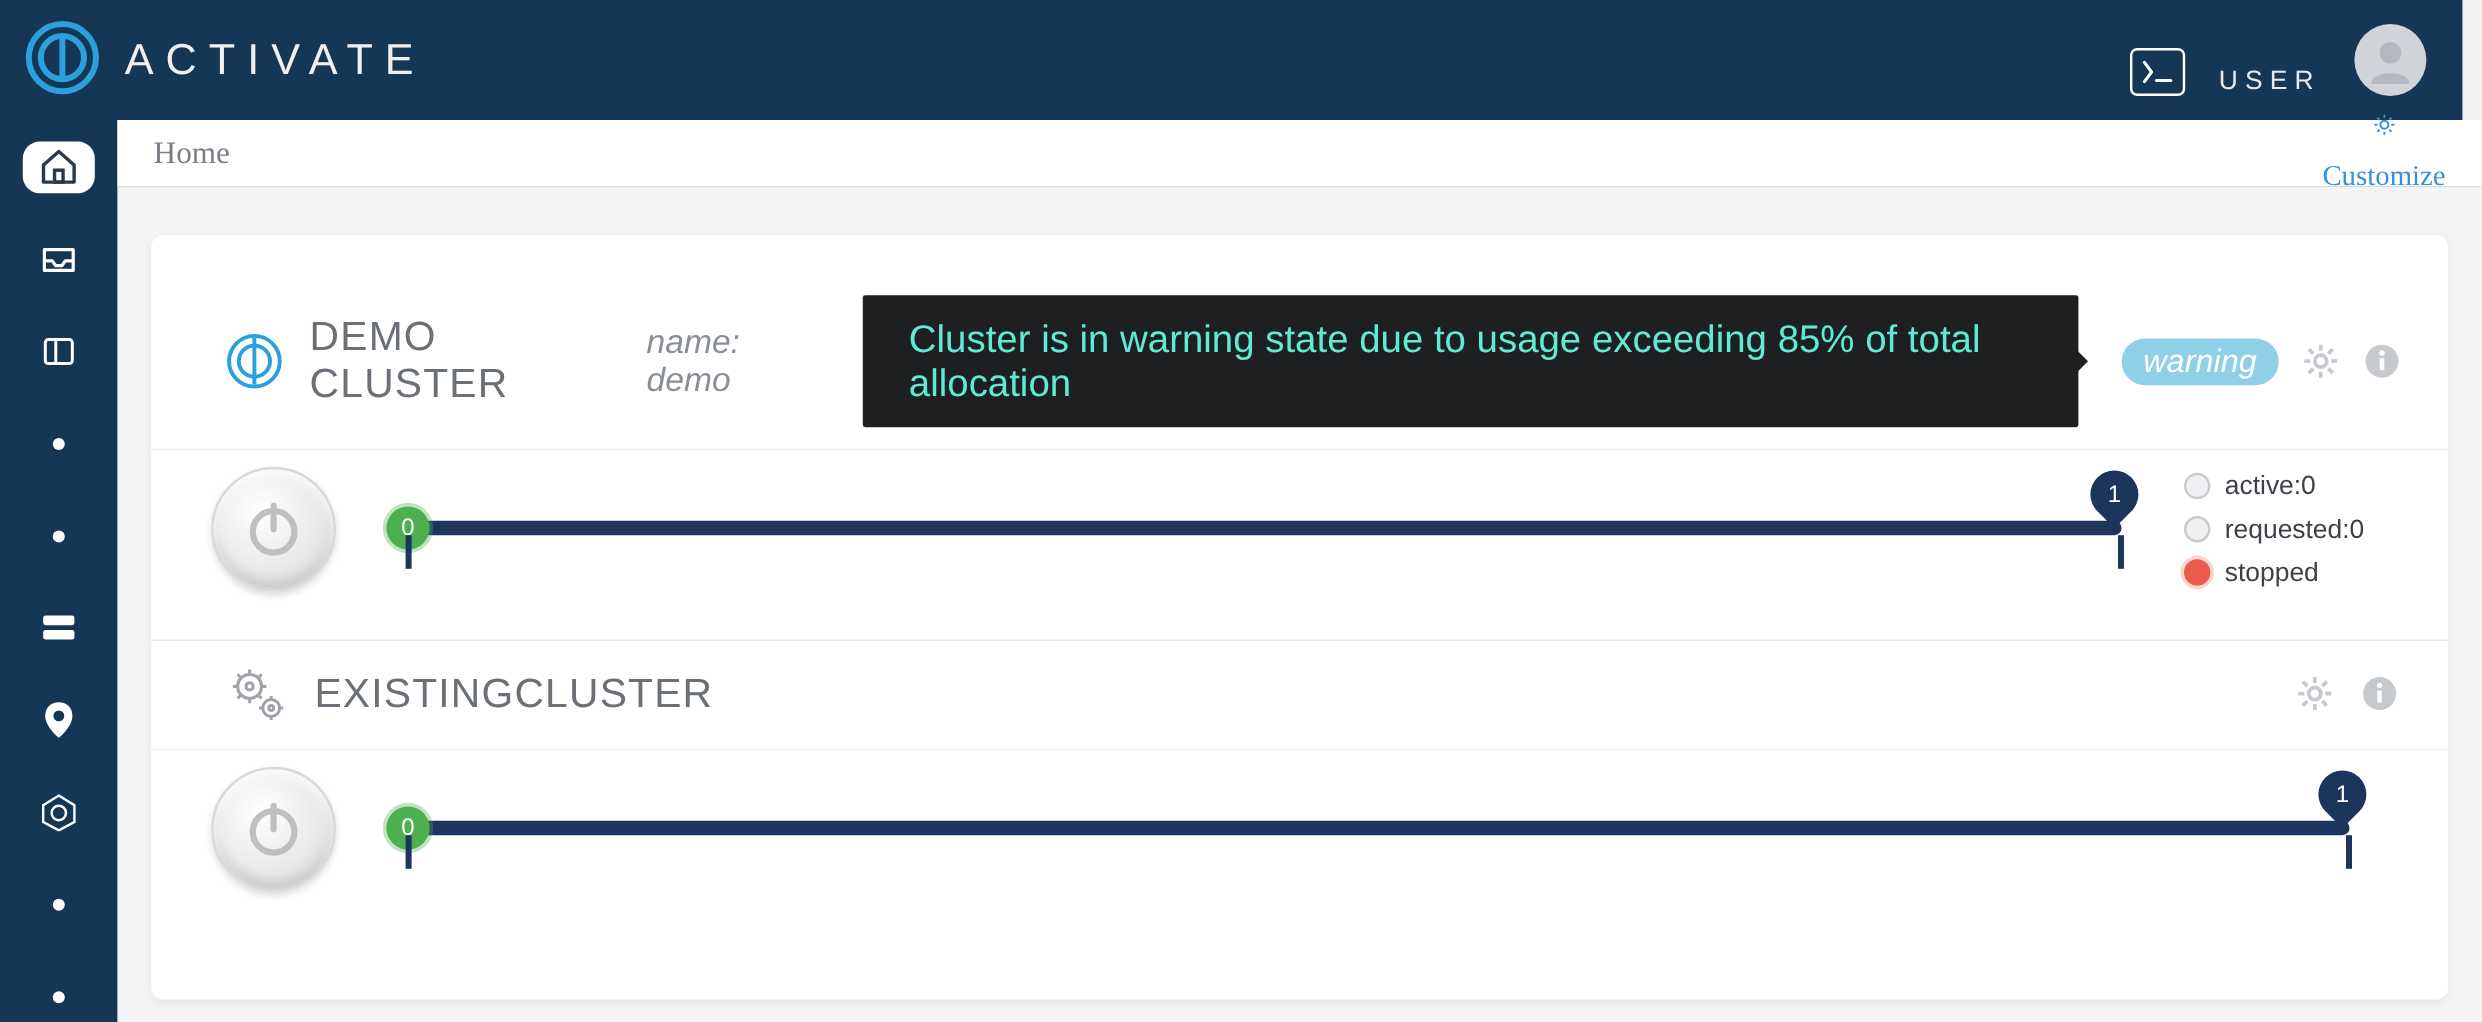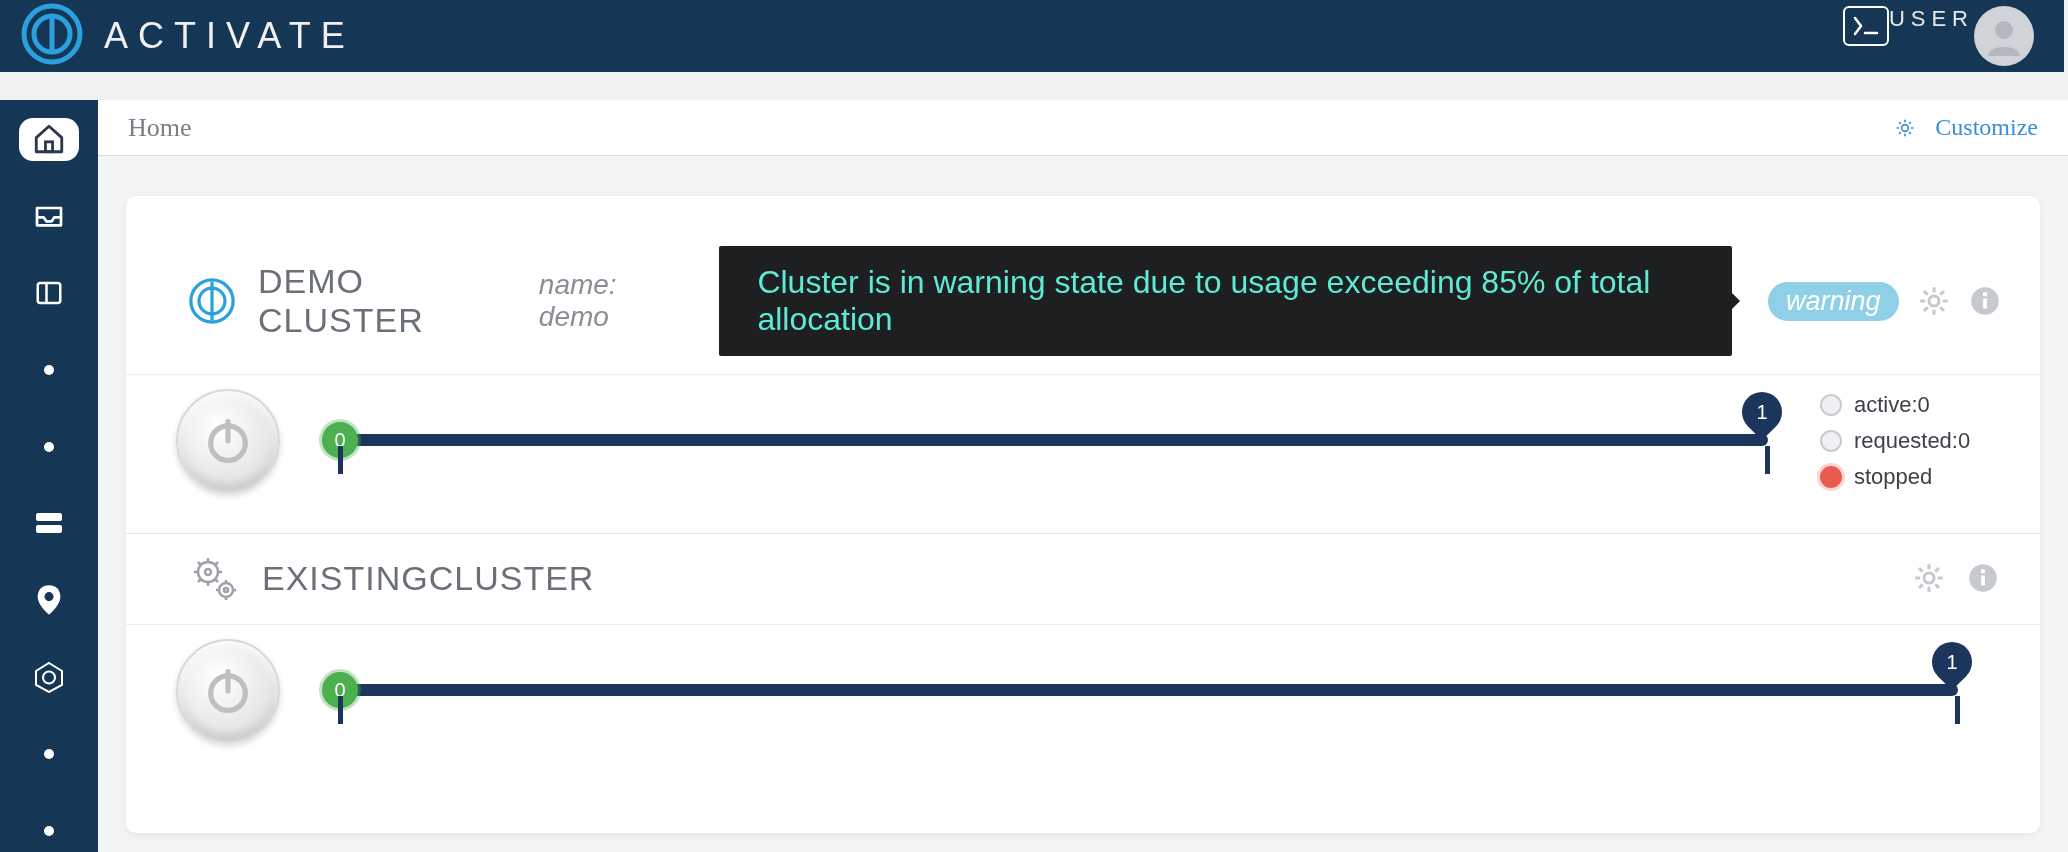--- a/index.html
+++ b/index.html
@@ -1,46 +1,46 @@
 <!DOCTYPE html>
 <html><head>
 <meta charset="utf-8">
 <style>
   * { box-sizing: border-box; margin: 0; padding: 0; }
   html, body { width: 2068px; height: 852px; font-family: "Helvetica Neue", Arial, sans-serif; background: #f0f1f3; overflow: hidden; }
   
   .topbar {
-    position: absolute; left:0; top:0; right:4px; height:72px;
+    position: absolute; left:0; top:0; right:16px; height:100px;
     background:#163655; display:flex; align-items:center; padding:0 30px 0 20px;
     color:#fff;
   }
   .brand { display:flex; align-items:center; gap:20px; }
   .brand-text { font-size:36px; letter-spacing:10px; font-weight:400; color:#f0f0f0; }
   .topbar-spacer { flex:1; }
-  .topbar-actions { display:flex; align-items:flex-start; }
+  .topbar-actions { display:flex; align-items:flex-end; gap:28px; }
   .term-btn { width:46px; height:40px; border:2px solid #fff; border-radius:6px; display:flex; align-items:center; justify-content:center; cursor:pointer; }
   .user-label { font-size:22px; letter-spacing:6px; color:#e6e8ea; }
   .avatar { width:60px; height:60px; border-radius:50%; background:#d0d3d7; display:flex; align-items:center; justify-content:center; }
   
   .sidebar {
     position:absolute; left:0; top:100px; bottom:0; width:98px;
     background:#163655; display:flex; flex-direction:column; align-items:center;
     padding-top:18px; gap:34px;
   }
   .side-item { width:60px; height:60px; display:flex; align-items:center; justify-content:center; color:#fff; cursor:pointer; }
   .side-item.active { background:#fff; color:#2a3a4a; border-radius:14px; }
   .side-dot { width:10px; height:10px; border-radius:50%; background:#fff; }
   
   .content { position:absolute; left:98px; top:100px; right:0; bottom:0; background:#f3f4f6; }
   .content-header {
     height:56px; background:#fff; border-bottom:1px solid #d8dbe0;
     display:flex; align-items:center; padding:0 30px; justify-content:space-between;font-family:Liberation Serif, serif;
   }
   .crumb { font-size:26px; color:#7a7f87; }
-  .customize { font-size:24px; color:#3a8fd6; display:flex; align-items:center; gap:20px; cursor:pointer; }
+  .customize { font-size:24px; color:#3a8fd6; display:flex; align-items:center; gap:20px; cursor:pointer;flex-direction:column; }
   .gear-small { width:20px; height:20px; }
   .card {
     margin:40px 28px; background:#fff; border-radius:10px;
     box-shadow:0 2px 8px rgba(0,0,0,.06); padding:34px 0 50px 0;
   }
   .card-title { font-size:32px; font-weight:700; color:#4a4f57; padding:0 40px 28px 40px; }
   .cluster { border-top:1px solid #e3e5e9; }
   .cluster:first-of-type { border-top:none; }
   .cluster-head {
     display:flex; align-items:center; gap:20px; padding:16px 40px 18px 60px;

